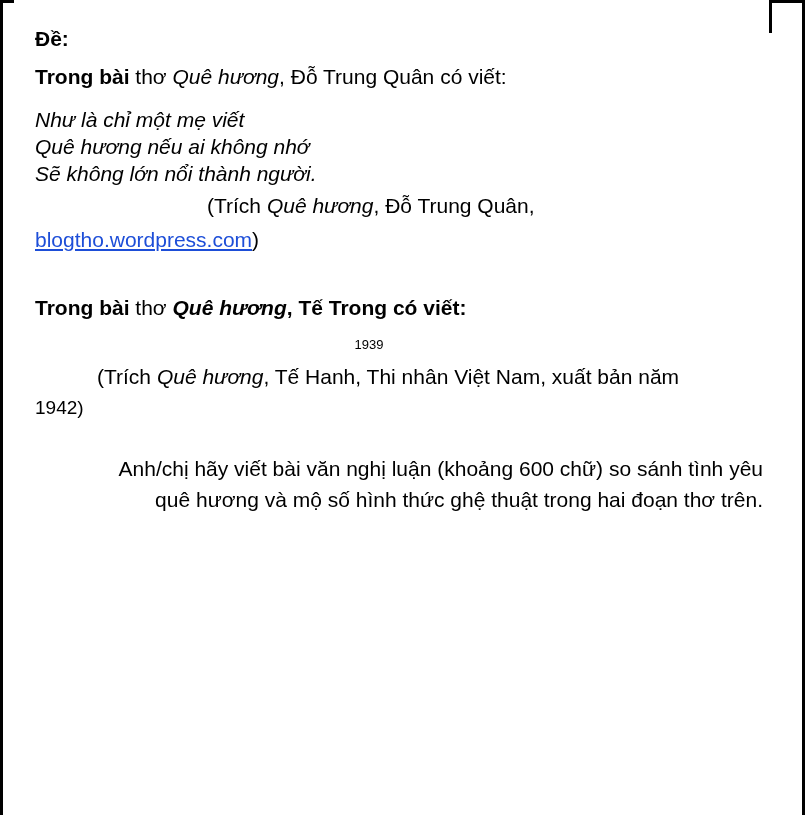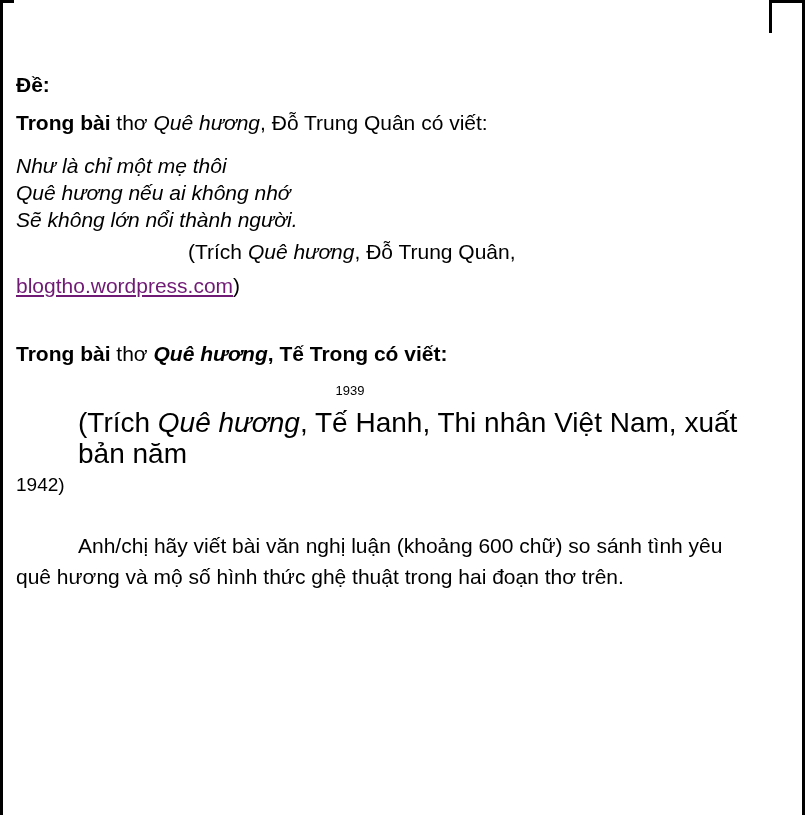--- a/index.html
+++ b/index.html
@@ -53,24 +53,23 @@
     position: absolute;
     right: 0;
     top: 0;
     width: 3px;
     height: 815px;
     background: #000000;
   }
 
   .doc {
     position: absolute;
-    left: 16px;
+    left: 35px;
     top: 24px;
     width: 728px;
-    margin-top: 46px;
   }
 
   .line {
     font-size: 21px;
     line-height: 30px;
     white-space: pre-wrap;
   }
 
   .heading {
     font-weight: bold;
@@ -97,21 +96,21 @@
 
   .attrib {
     font-size: 21px;
     line-height: 30px;
     margin-top: 4px;
   }
   .attrib.indent-1 { padding-left: 172px; }
   .attrib .work { font-style: italic; }
 
   .link {
-    color: #701a75;
+    color: #1d4ed8;
     text-decoration: underline;
   }
 
   .block-gap { height: 38px; }
 
   .intro2 {
     font-size: 21px;
     line-height: 30px;
   }
   .intro2 .lead { font-weight: bold; }
@@ -127,58 +126,59 @@
 
   .year {
     font-size: 13px;
     line-height: 32px;
     text-align: center;
     padding-right: 60px;
     margin-top: 6px;
   }
 
   .source2 {
-    font-size: 28px;
+    font-size: 21px;
     line-height: 31px;
     padding-left: 62px;
     text-indent: 0;
   }
   .source2 .work { font-style: italic; }
 
   .source2-cont {
     font-size: 19px;
     line-height: 31px;
   }
 
   .question {
     font-size: 21px;
     line-height: 31px;
     margin-top: 30px;
     text-indent: 62px;
+    text-align: right;
   }
 </style>
 </head>
 <body>
 
 <div class="edge-top-left"></div>
 <div class="edge-left"></div>
 <div class="edge-top-right-h"></div>
 <div class="edge-top-right-v"></div>
 <div class="edge-right"></div>
 
 <div class="doc">
 
   <div class="heading">Đề:</div>
 
   <div class="intro">
     <span class="lead">Trong bài</span><span> thơ </span><span class="work">Quê hương</span><span>, Đỗ Trung Quân có viết:</span>
   </div>
 
   <div class="poem">
-    <div class="line">Như là chỉ một mẹ thôi</div>
+    <div class="line">Như là chỉ một mẹ viết</div>
     <div class="line">Quê hương nếu ai không nhớ</div>
     <div class="line">Sẽ không lớn nổi thành người.</div>
   </div>
 
   <div class="attrib indent-1">
     <span>(Trích </span><span class="work">Quê hương</span><span>, Đỗ Trung Quân,</span>
   </div>
   <div class="attrib">
     <a class="link" href="#">blogtho.wordpress.com</a><span>)</span>
   </div>

